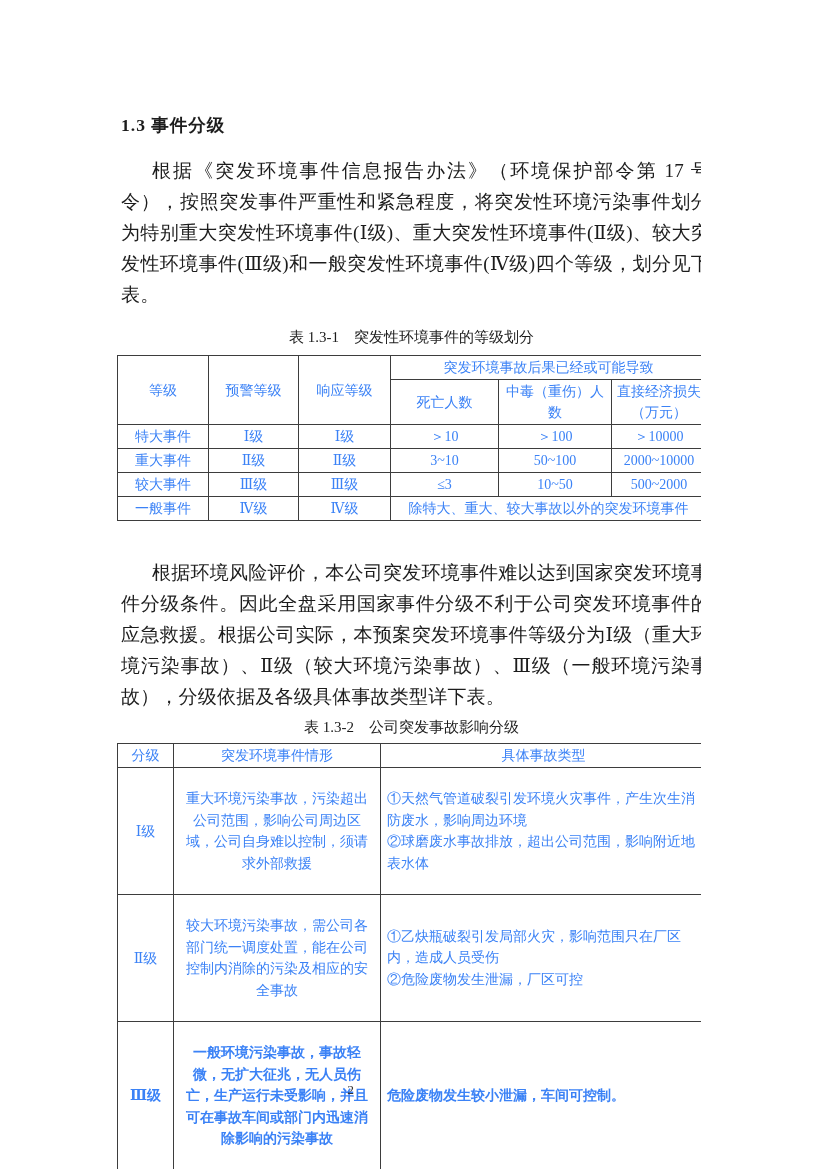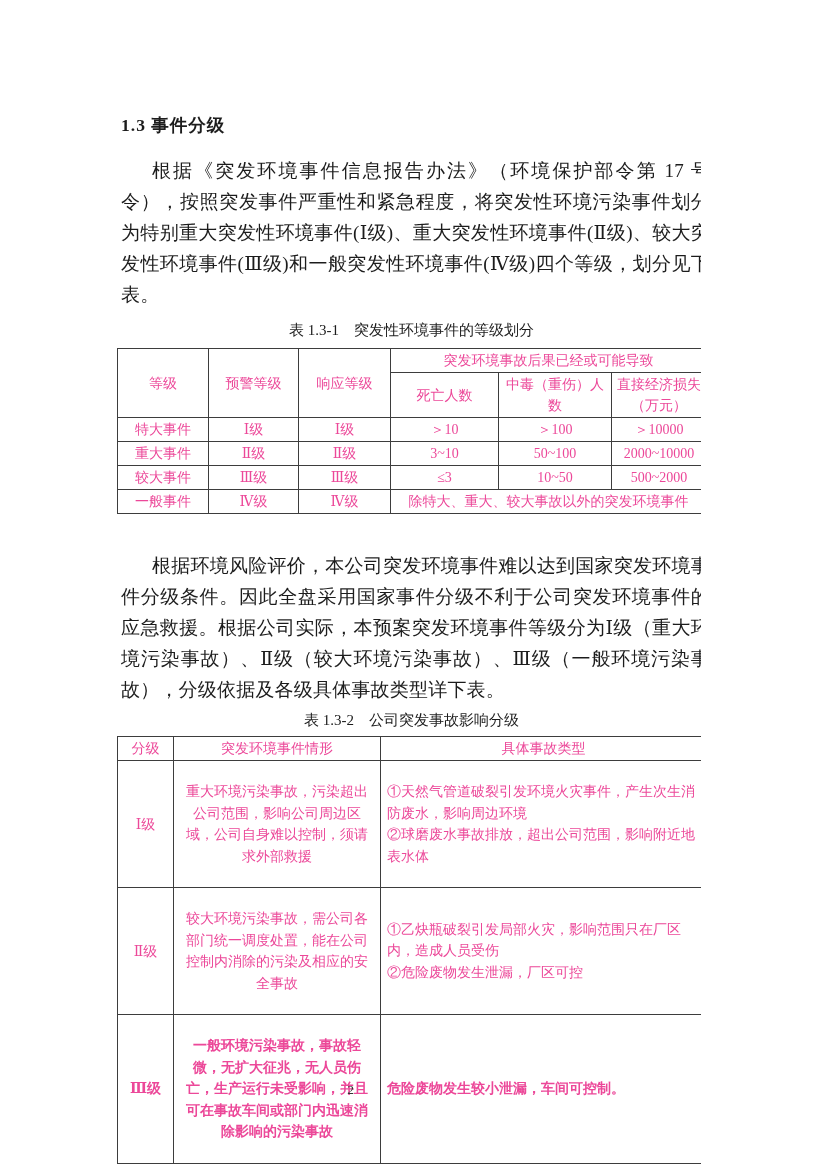--- a/index.html
+++ b/index.html
@@ -35,35 +35,35 @@
   }
   .para2 {
     margin-top: 36px;
   }
   .caption {
     width: 589px;
     text-align: center;
     font-size: 15px;
     line-height: 22px;
   }
-  .caption1 { margin-top: 9px; }
+  .caption1 { margin-top: 16px; }
   .caption2 { }
   table {
     border-collapse: collapse;
     table-layout: fixed;
     width: 589px;
     margin: 0;
   }
   .t1 { margin-top: 7px; }
   .t2 { margin-top: 5px; }
   td {
     border: 1px solid #3d3d3d;
     font-family: "Liberation Serif", "DejaVu Serif", serif;
     font-size: 14px;
-    color: #ec4899;
+    color: #3b82f6;
     text-align: center;
     vertical-align: middle;
     padding: 1px 3px;
     line-height: 21px;
     box-sizing: border-box;
     overflow: hidden;
   }
   .t1 .hr1 td { height: 22px; }
   .t1 td.merged-head { height: 67px; }
   .t1 .hr2 td { height: 45px; }

